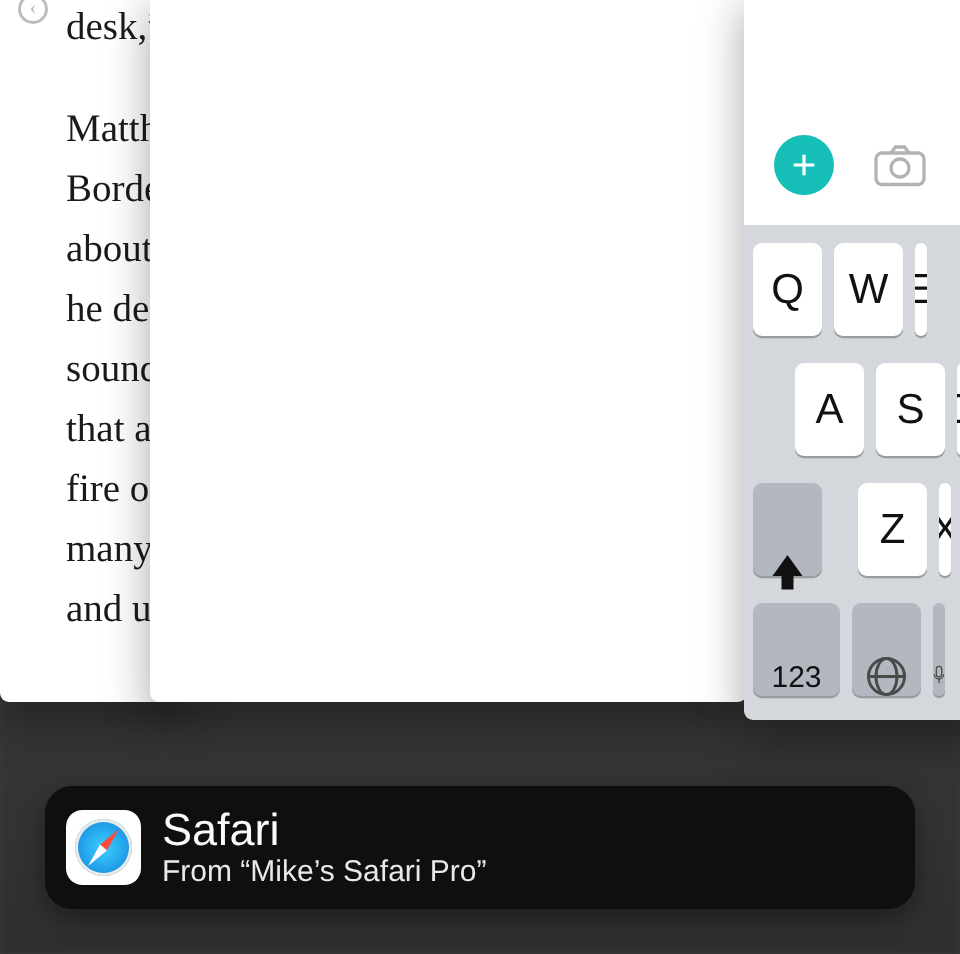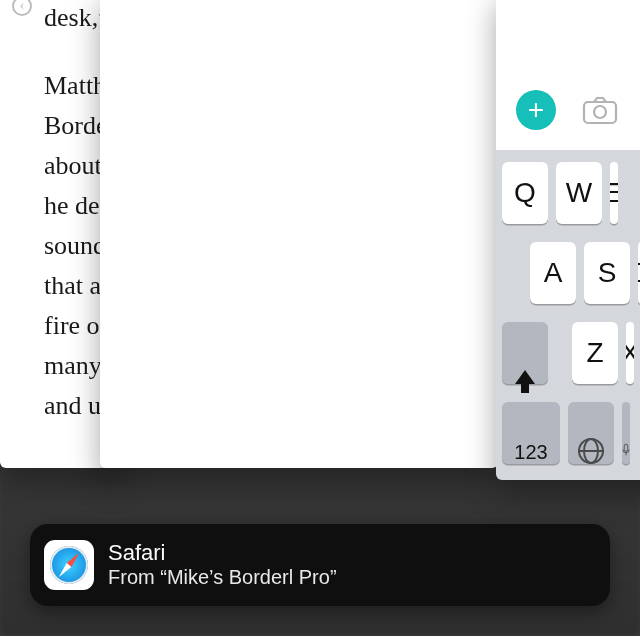--- a/index.html
+++ b/index.html
@@ -106,21 +106,21 @@
     content: ""; position: absolute; left: 50%; top: 3px; width: 0; height: 0;
     transform: translateX(-50%) rotate(40deg); transform-origin: 50% 16px;
     border-left: 3.5px solid transparent; border-right: 3.5px solid transparent; border-bottom: 16px solid #ff4b3e;
   }
   .safari::after {
     content: ""; position: absolute; left: 50%; bottom: 3px; width: 0; height: 0;
     transform: translateX(-50%) rotate(40deg); transform-origin: 50% -0px;
     border-left: 3.5px solid transparent; border-right: 3.5px solid transparent; border-top: 16px solid #fff;
   }
   .handoff .text { color: #fafafa; }
-  .handoff .title { font-size: 22px; font-weight: 500; line-height: 1.1; }
+  .handoff .title { font-size: 30px; font-weight: 500; line-height: 1.1; }
   .handoff .subtitle { font-size: 20px; font-weight: 400; color: #e8e8e8; }
   .cut { width: 8px; overflow: hidden; }
 </style>
 </head>
 <body>
 
 <div class="backdrop">
   <div class="strip"></div>
 </div>
 
@@ -209,15 +209,15 @@
     </div>
   </div>
 </div>
 
 <div class="handoff">
   <div class="app-icon">
     <div class="safari"></div>
   </div>
   <div class="text">
     <div class="title">Safari</div>
-    <div class="subtitle">From “Mike’s Borderl Pro”</div>
+    <div class="subtitle">From “Mike’s Safari Pro”</div>
   </div>
 </div>
 
 </body></html>

